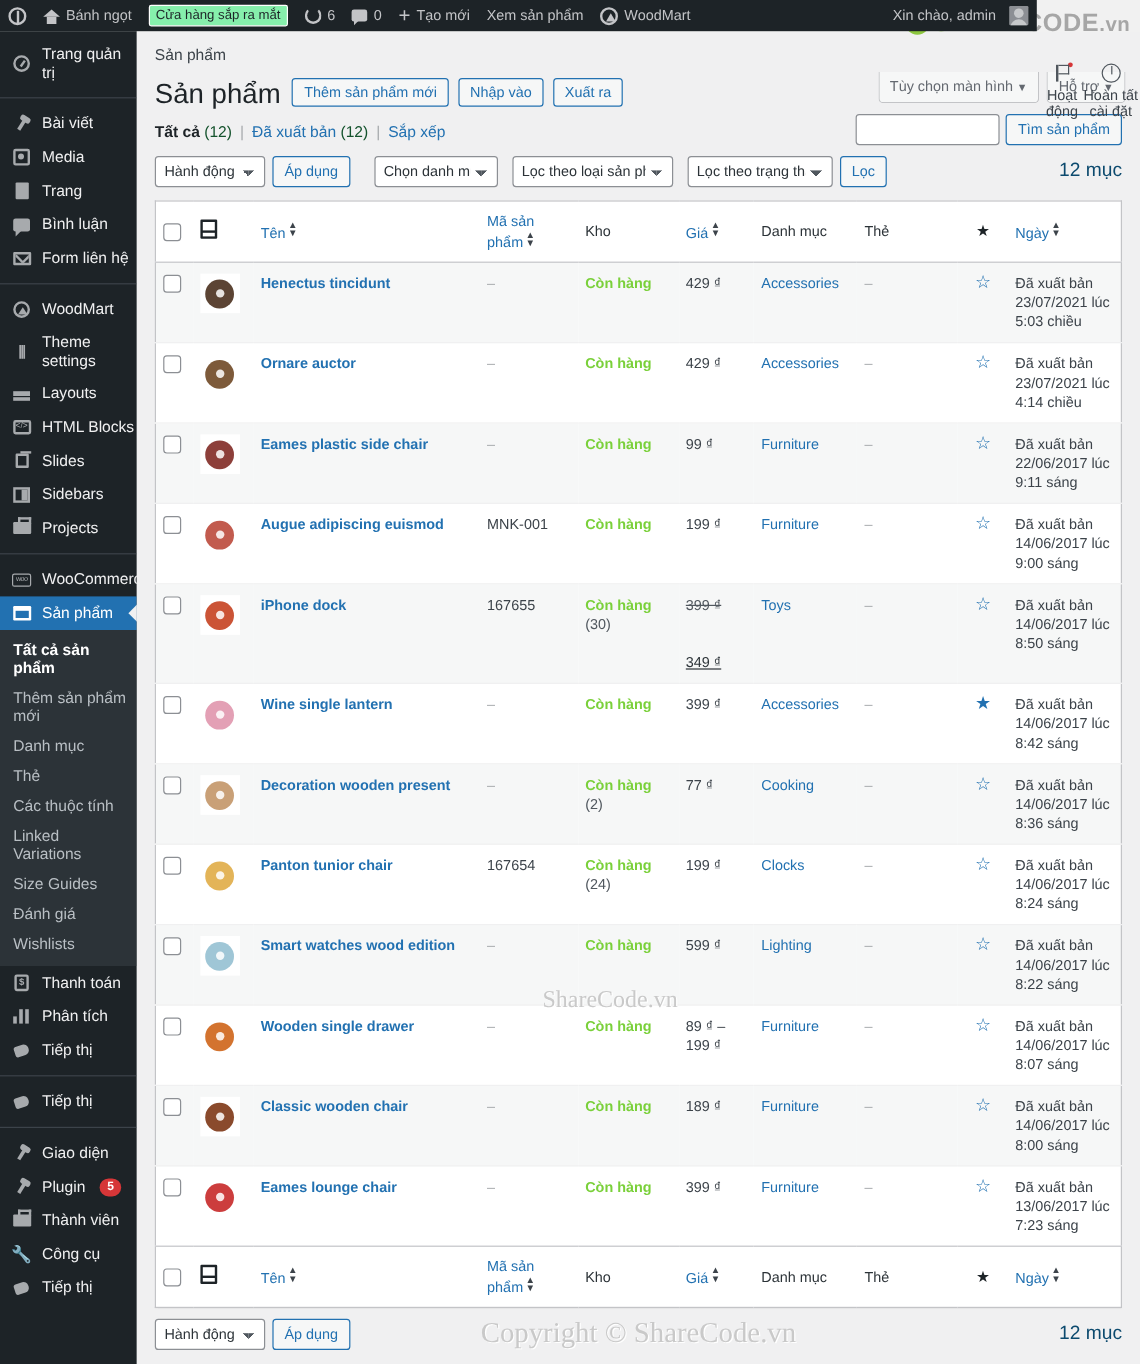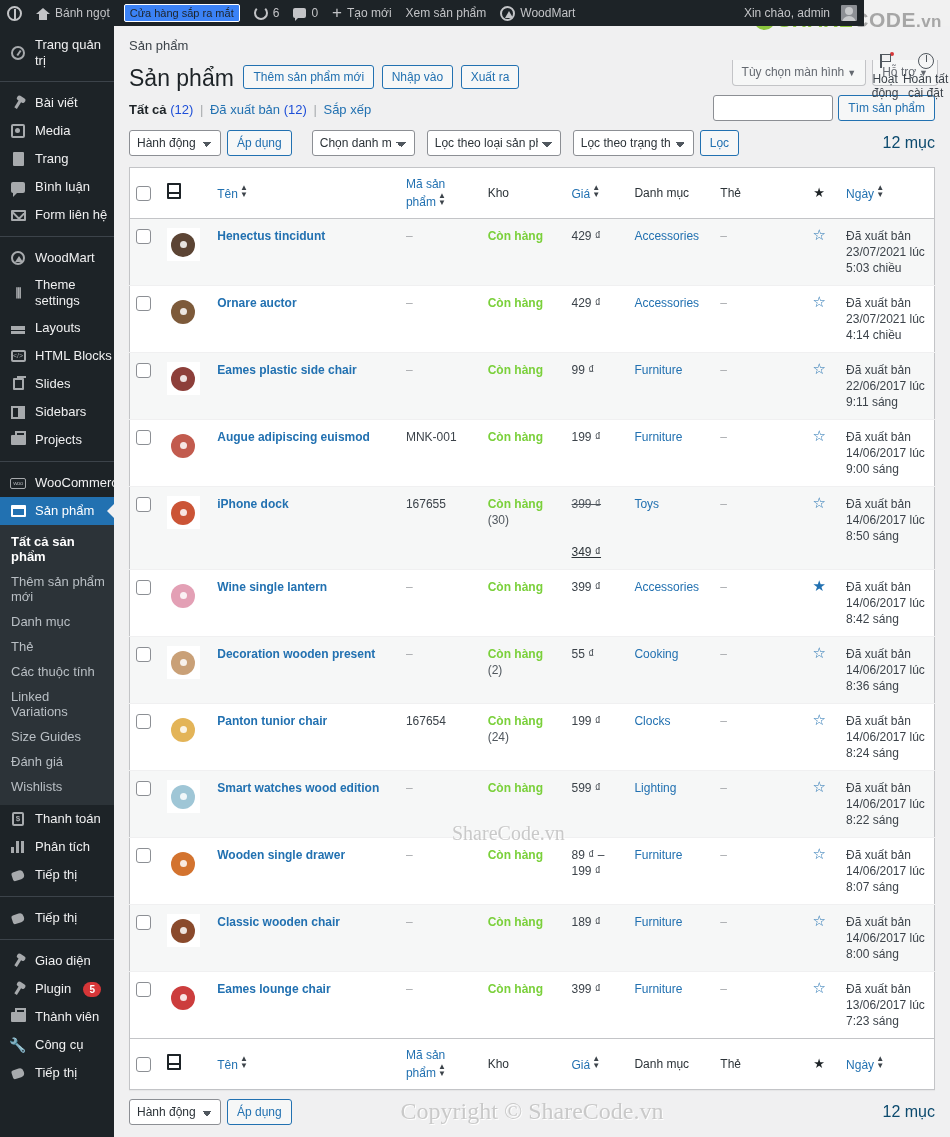--- a/index.html
+++ b/index.html
@@ -220,21 +220,21 @@
     background: #f6f7f7; border: 1px solid #2271b1; color: #2271b1;
     border-radius: 3px; padding: 2px 9px; font-size: 12px;
     margin-right: 4px; cursor: pointer; line-height: 18px;
   }
   .subsubsub {
     margin: 9px 0 10px 0; padding: 0 15px;
     font-size: 13px; color: #646970;
   }
   .subsubsub .cur { font-weight: 600; color: #1d2327; }
   .subsubsub .sep { color: #a7aaad; margin: 0 3px; }
-  .subsubsub .cnt { color: #1d4ed8; text-align: center; }
+  .subsubsub .cnt { color: #14532d; text-align: center; }
 
   .tablenav {
     padding: 0 15px; display: flex; align-items: center;
     gap: 6px; height: 32px; position: relative;
   }
   select.wp-select {
     font-family: inherit; font-size: 12px; color: #2c3338;
     background: #fff; border: 1px solid #8c8f94; border-radius: 3px;
     height: 26px; padding: 0 22px 0 7px;
     -webkit-appearance: none; appearance: none;
@@ -366,21 +366,21 @@
 
 <div id="adminbar">
   <div class="ab-item">
     <span class="circ-icon wp"></span>
   </div>
   <div class="ab-item">
     <span class="home-icon"></span>
     <span>Bánh ngọt</span>
   </div>
   <div class="ab-item">
-    <span class="ab-badge" style="background:#3b82f6;color:#1d2327;border-color:#fff">Cửa hàng sắp ra mắt</span>
+    <span class="ab-badge" style="background:#86efac;color:#1d2327;border-color:#fff">Cửa hàng sắp ra mắt</span>
   </div>
   <div class="ab-item">
     <span class="refresh-ic"></span>
     <span>6</span>
   </div>
   <div class="ab-item">
     <span class="comment-ic"></span>
     <span>0</span>
   </div>
   <div class="ab-item">
@@ -788,21 +788,21 @@
         <tr class="alt">
           <td><input type="checkbox" style=""></td>
           <td>
             <span class="thumb">
               <span class="donut" style="background:#c9a077"></span>
             </span>
           </td>
           <td><a class="prod-title">Decoration wooden present</a></td>
           <td><span class="dash">–</span></td>
           <td><span class="instock">Còn hàng</span> <span class="stock-qty">(2)</span></td>
-          <td><span>55 ₫</span></td>
+          <td><span>77 ₫</span></td>
           <td><a>Cooking</a></td>
           <td><span class="dash">–</span></td>
           <td class="col-star"><span class="star-btn off"></span></td>
           <td class="date-cell"><span class="date-status">Đã xuất bản</span><span>14/06/2017 lúc 8:36 sáng</span></td>
         </tr>
         <tr>
           <td><input type="checkbox" style=""></td>
           <td>
             <span class="thumb">
               <span class="donut" style="background:#e3b458"></span>

